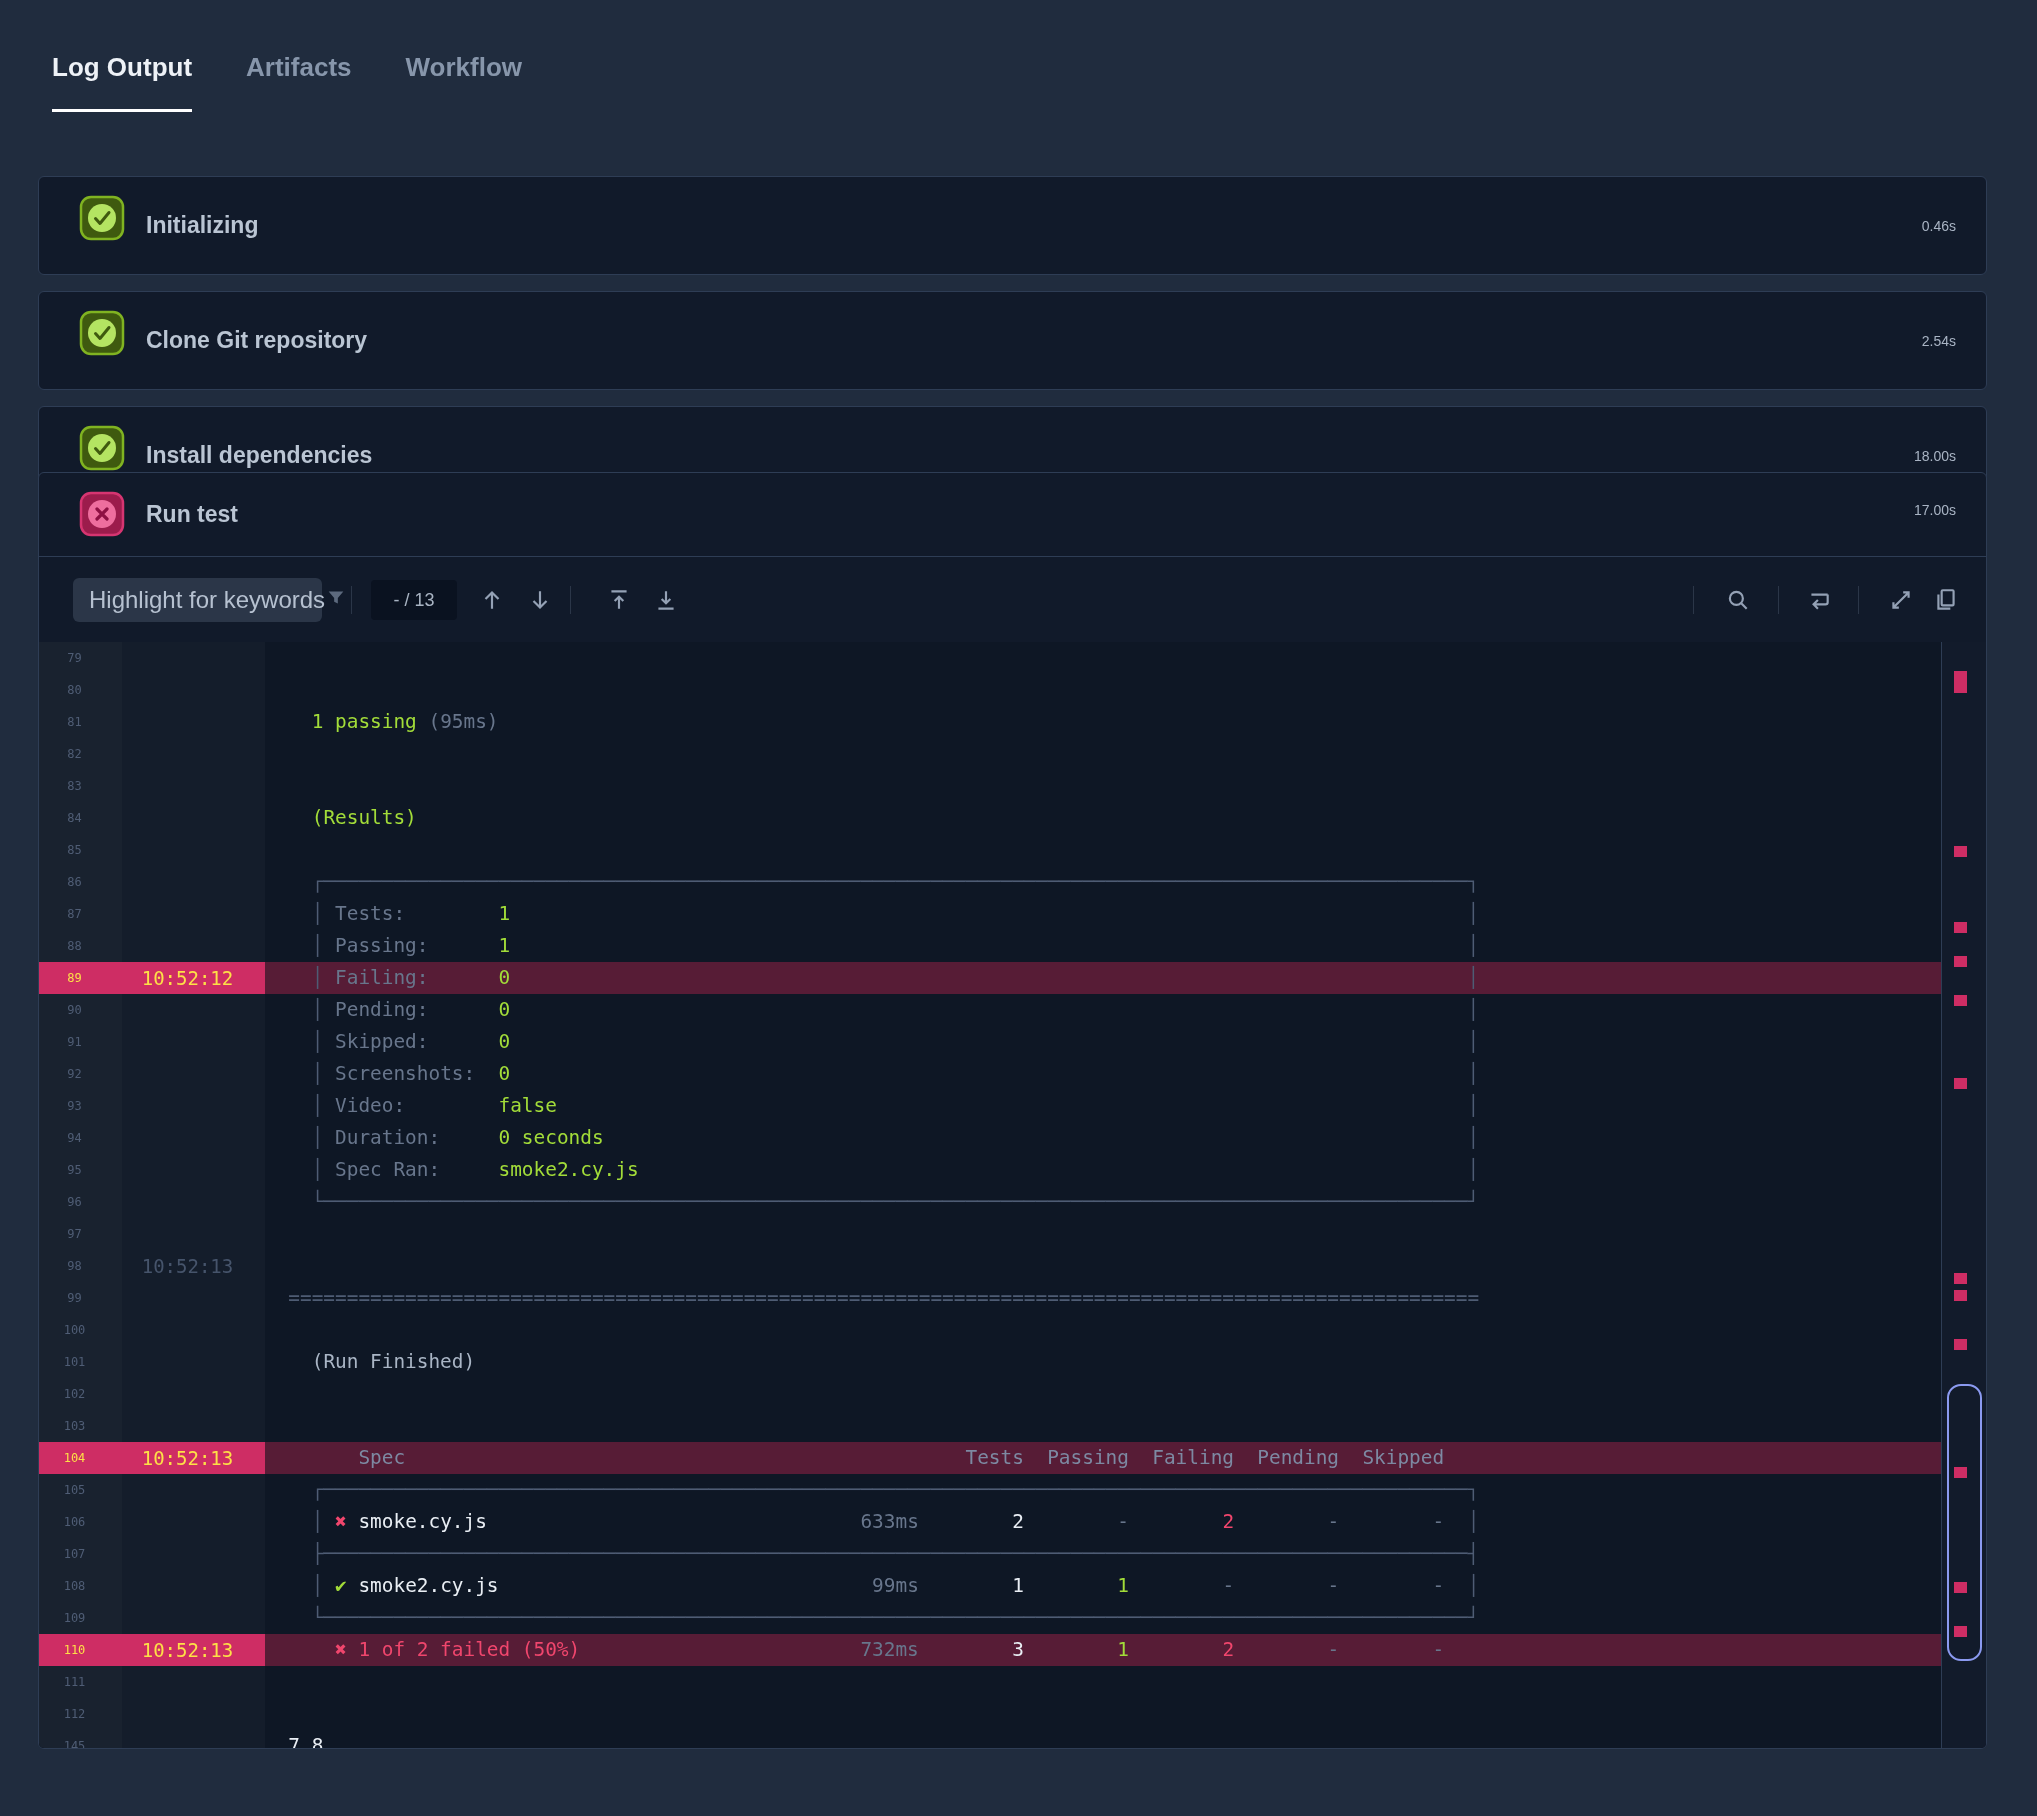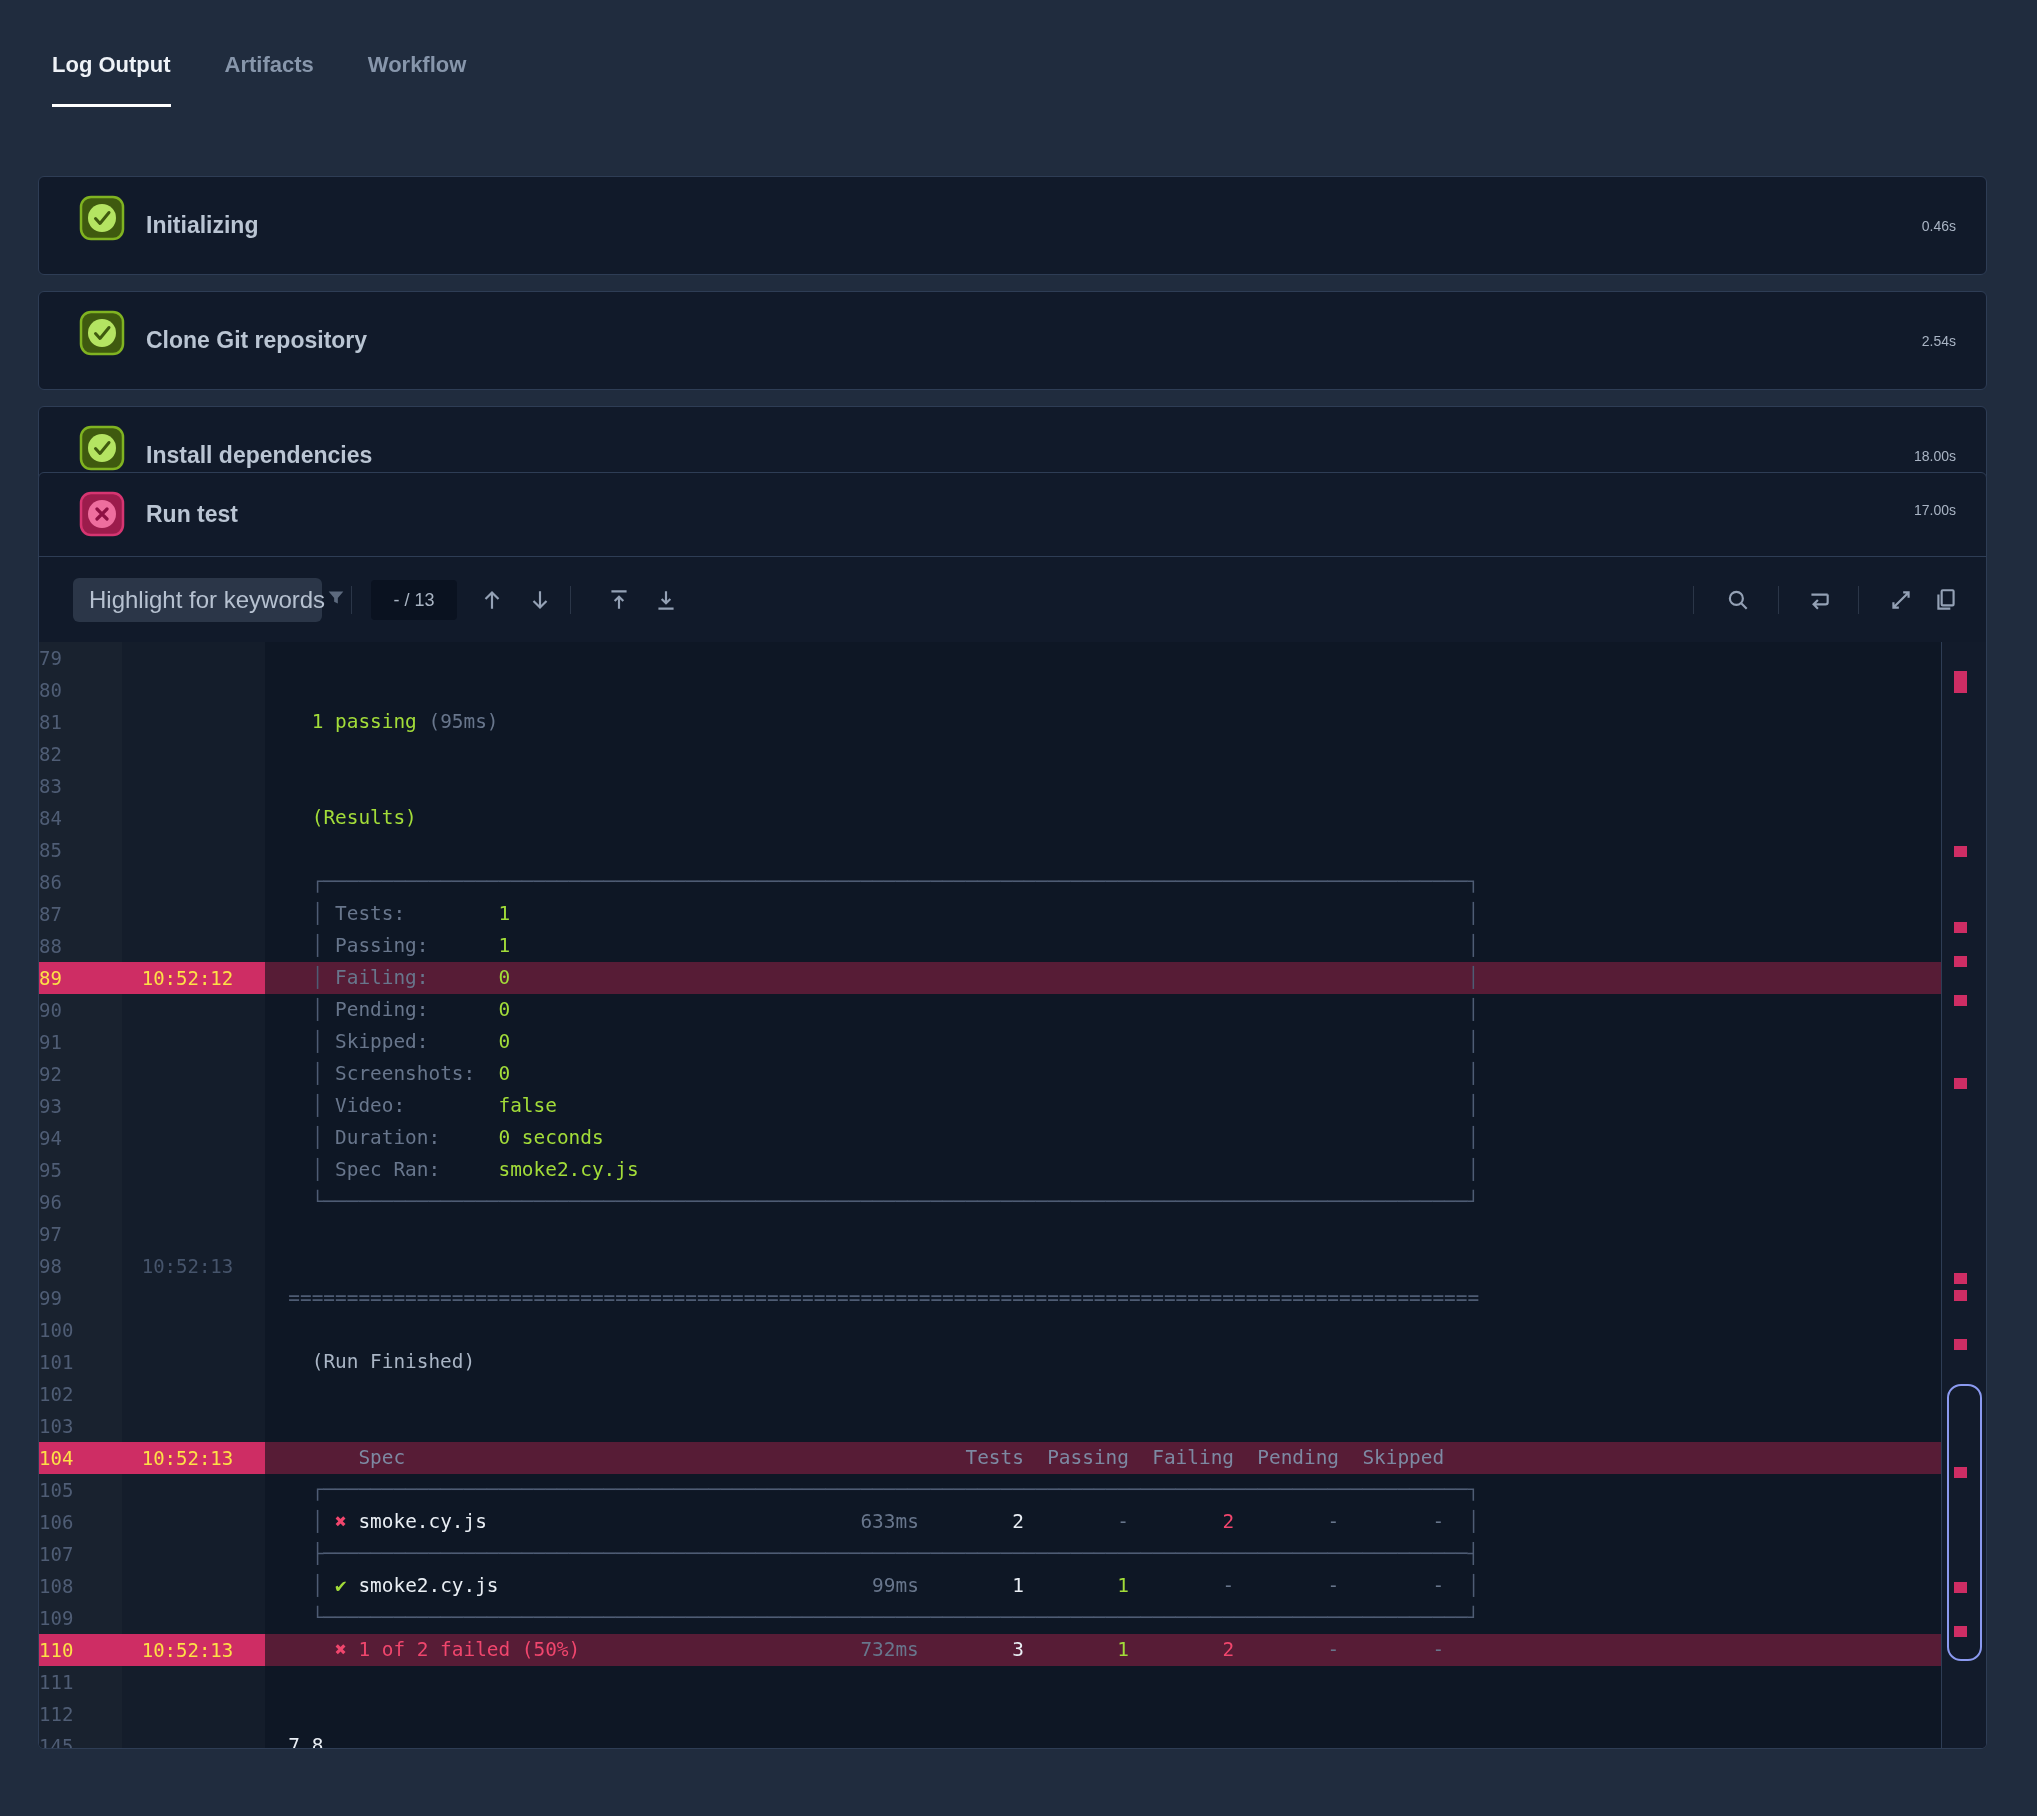--- a/index.html
+++ b/index.html
@@ -9,21 +9,21 @@
     --g:#a2dc39; --r:#f0466d; --w:#e9eef4; --mut:#68768c; --dim:#4e5c74;
     --lt:#a9b5c5; --hdr:#7d89a2; --thumb:#8b9af0;
     --title:#bac5d3; --dur:#a9b4c4; --tab-on:#eef2f7; --tab-off:#8796ab; --icon:#94a1b5;
   }
   *{margin:0;padding:0;box-sizing:border-box}
   html,body{width:2038px;height:1817px;overflow:hidden}
   body{background:var(--bg-page);font-family:"Liberation Sans",sans-serif;position:relative}
 
   
   .tabs{position:absolute;left:52px;top:52px;display:flex;gap:54px}
-  .tab{font-size:22px;font-weight:600;color:var(--tab-off);padding-bottom:26px;cursor:pointer}
+  .tab{font-size:26px;font-weight:600;color:var(--tab-off);padding-bottom:26px;cursor:pointer}
   .tab.active{color:var(--tab-on);font-weight:700;border-bottom:3px solid #fff}
 
   
   .steps{position:absolute;left:38px;top:176px;width:1949px}
   .card{background:var(--bg-card);border:1px solid var(--border);border-radius:6px}
   .step-card{height:99px;margin-bottom:16px;display:flex;align-items:center;position:relative;cursor:pointer}
   .step-icon{position:absolute;left:40px;top:18px;width:46px;height:46px}
   .step-label{position:absolute;left:107px;font-size:23px;font-weight:600;color:var(--title)}
   .step-dur{position:absolute;right:30px;font-size:14px;color:var(--dur)}
 
@@ -40,21 +40,21 @@
     display:flex;align-items:center;justify-content:center;font-size:18px;color:#a9b4c3;cursor:text}
   .tb-btn{position:absolute;top:30px;width:26px;height:26px;color:var(--icon);cursor:pointer}
   .tb-btn svg{width:26px;height:26px;display:block}
 
   
   .log{position:relative;height:1107px;background:var(--bg-log);font-family:"DejaVu Sans Mono",monospace}
   .col-gutter{position:absolute;left:0;top:0;bottom:0;width:83px;background:var(--bg-gutter)}
   .col-ts{position:absolute;left:83px;top:0;bottom:0;width:143px;background:var(--bg-tscol)}
   .rows{position:absolute;left:0;top:0;width:1902px}
   .log-row{display:flex;height:32px;line-height:32px;font-size:19.4px;white-space:pre}
-  .ln{width:83px;text-align:left;padding-right:12px;color:#4f5d75;font-size:19px;flex:none}
+  .ln{width:83px;text-align:center;padding-right:12px;color:#4f5d75;font-size:12px;flex:none}
   .ts{width:143px;text-align:center;padding-right:12px;color:#46546b;font-size:19px;flex:none}
   .lc{flex:1;overflow:hidden}
   .lc pre{font-family:inherit;font-size:inherit;line-height:inherit;white-space:pre}
   .log-row.hl .ln,.log-row.hl .ts{background:var(--hl-gutter);color:#fde047}
   .log-row.hl .lc{background:var(--hl-row)}
   .c-g{color:var(--g)} .c-r{color:var(--r)} .c-w{color:var(--w)} .c-mut{color:var(--mut)}
   .c-dim{color:var(--dim)} .c-lt{color:var(--lt)} .c-hdr{color:var(--hdr)} .c-sp{}
 
   
   .minimap{position:absolute;right:0;top:0;bottom:0;width:45px;background:var(--bg-minimap);border-left:1px solid var(--border)}

